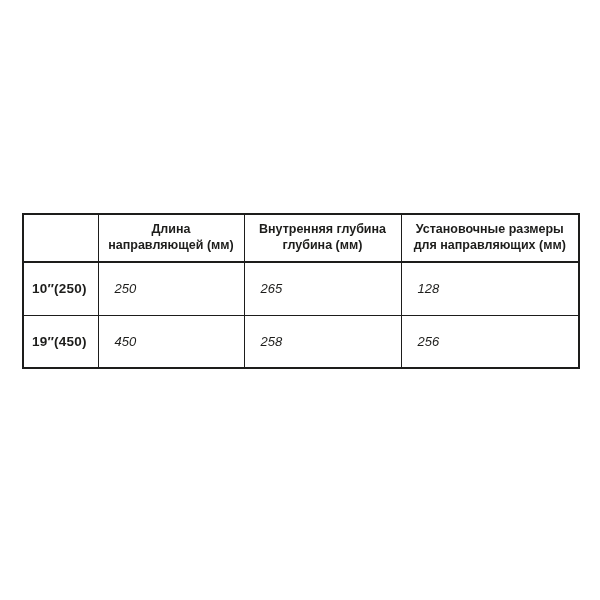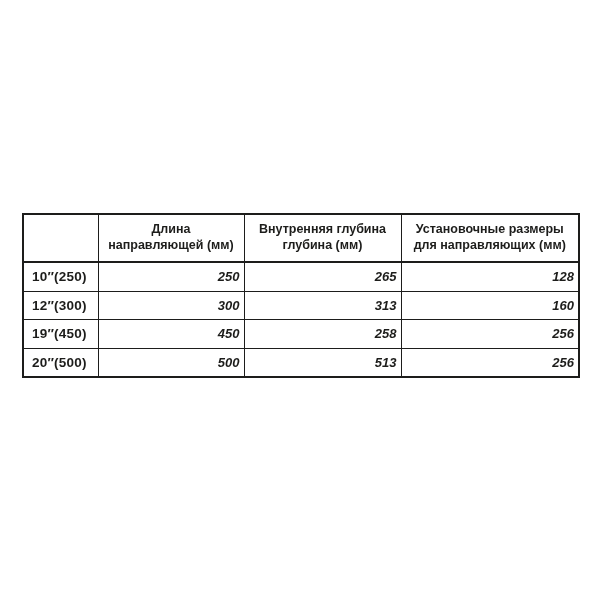--- a/index.html
+++ b/index.html
@@ -39,33 +39,32 @@
     text-align: center;
     padding: 2px 6px;
     border-bottom-width: 2px;
   }
   table.spec-table thead th .hline {
     display: block;
   }
   table.spec-table tbody td {
     height: 19.5px;
     font-size: 13px;
-    padding: 4px;
+    padding: 16px;
   }
   td.row-label {
     font-weight: bold;
     text-align: left;
     padding-left: 8px !important;
     font-size: 13.5px !important;
     letter-spacing: 0.2px;
   }
   td.value-cell {
     font-style: italic;
-    text-align: right;
-    font-weight: bold;
+    text-align: left;
   }
   col.c0 { width: 75px; }
   col.c1 { width: 146px; }
   col.c2 { width: 157px; }
   col.c3 { width: 178px; }
 </style>
 </head>
 <body>
 
 <div class="spec-table-wrap">
@@ -96,32 +95,20 @@
       </tr>
     </thead>
     <tbody>
       <tr>
         <td class="row-label">10″(250)</td>
         <td class="value-cell">250</td>
         <td class="value-cell">265</td>
         <td class="value-cell">128</td>
       </tr>
       <tr>
-        <td class="row-label">12″(300)</td>
-        <td class="value-cell">300</td>
-        <td class="value-cell">313</td>
-        <td class="value-cell">160</td>
-      </tr>
-      <tr>
         <td class="row-label">19″(450)</td>
         <td class="value-cell">450</td>
         <td class="value-cell">258</td>
-        <td class="value-cell">256</td>
-      </tr>
-      <tr>
-        <td class="row-label">20″(500)</td>
-        <td class="value-cell">500</td>
-        <td class="value-cell">513</td>
         <td class="value-cell">256</td>
       </tr>
     </tbody>
   </table>
 </div>
 
 </body></html>

